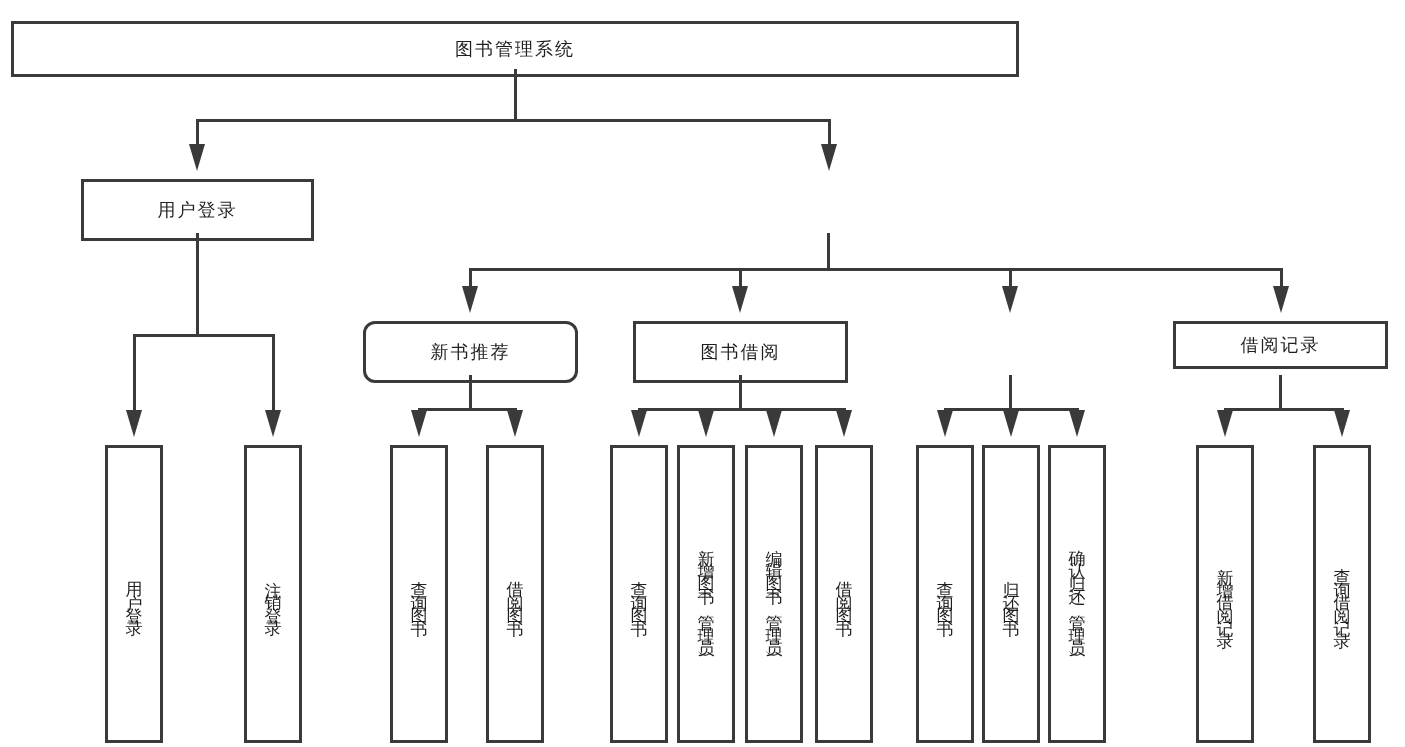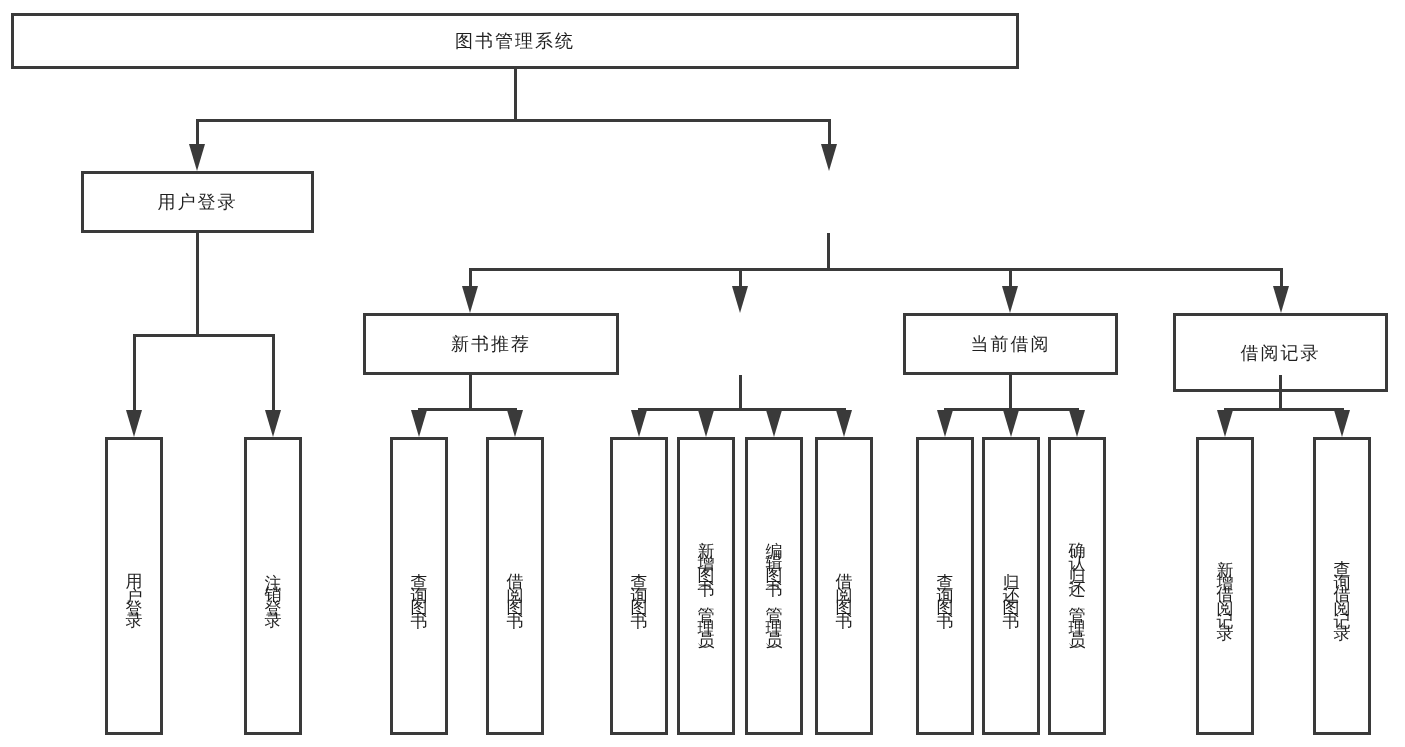--- a/index.html
+++ b/index.html
@@ -18,20 +18,21 @@
   }
   .box{
     position:absolute;
     box-sizing:border-box;
     border:3px solid var(--line);
     background:#fff;
     display:flex;
     align-items:center;
     justify-content:center;
     color:var(--text);
+    margin-top:8px;
   }
   .hlabel{
     font-size:18px;
     letter-spacing:2px;
     white-space:nowrap;
   }
   .vlabel{
     writing-mode:vertical-rl;
     text-orientation:mixed;
     font-size:17px;
@@ -68,30 +69,30 @@
 
   <div class="box" style="left:11px;top:13px;width:1008px;height:56px;">
     <span class="hlabel">图书管理系统</span>
   </div>
 
   <div class="box" style="left:81px;top:171px;width:233px;height:62px;">
     <span class="hlabel">用户登录</span>
   </div>
 
 
-  <div class="box" style="left:363px;top:313px;width:256px;height:62px;">
+  <div class="box" style="left:363px;top:313px;width:215px;height:62px;border-radius:12px;">
     <span class="hlabel">新书推荐</span>
   </div>
 
-
-  <div class="box" style="left:903px;top:313px;width:215px;height:62px;">
-    <span class="hlabel">当前借阅</span>
+  <div class="box" style="left:633px;top:313px;width:215px;height:62px;">
+    <span class="hlabel">图书借阅</span>
   </div>
 
-  <div class="box" style="left:1173px;top:313px;width:215px;height:79px;">
+
+  <div class="box" style="left:1173px;top:313px;width:215px;height:48px;">
     <span class="hlabel">借阅记录</span>
   </div>
 
   <div class="box" style="left:105px;top:437px;width:58px;height:298px;">
     <span class="vlabel">用户登录</span>
   </div>
   <div class="box" style="left:244px;top:437px;width:58px;height:298px;">
     <span class="vlabel">注销登录</span>
   </div>
 

